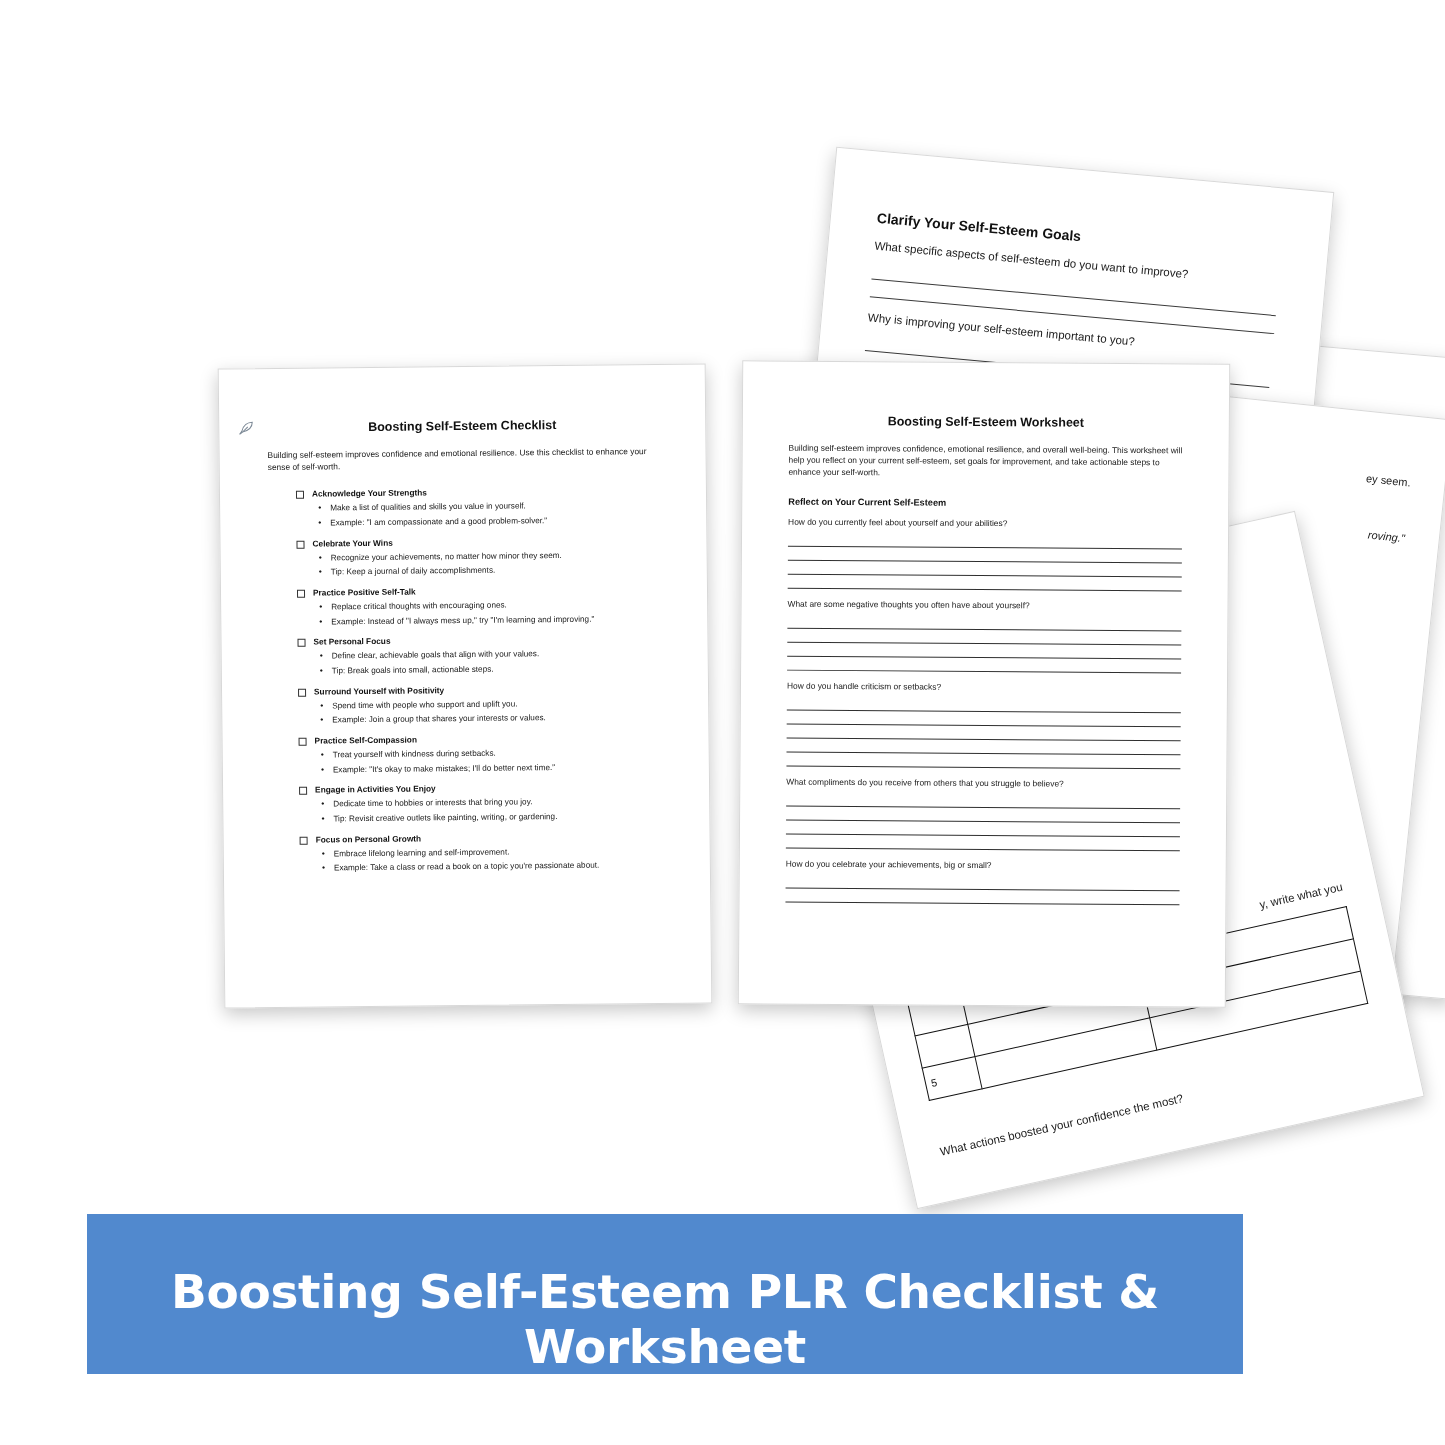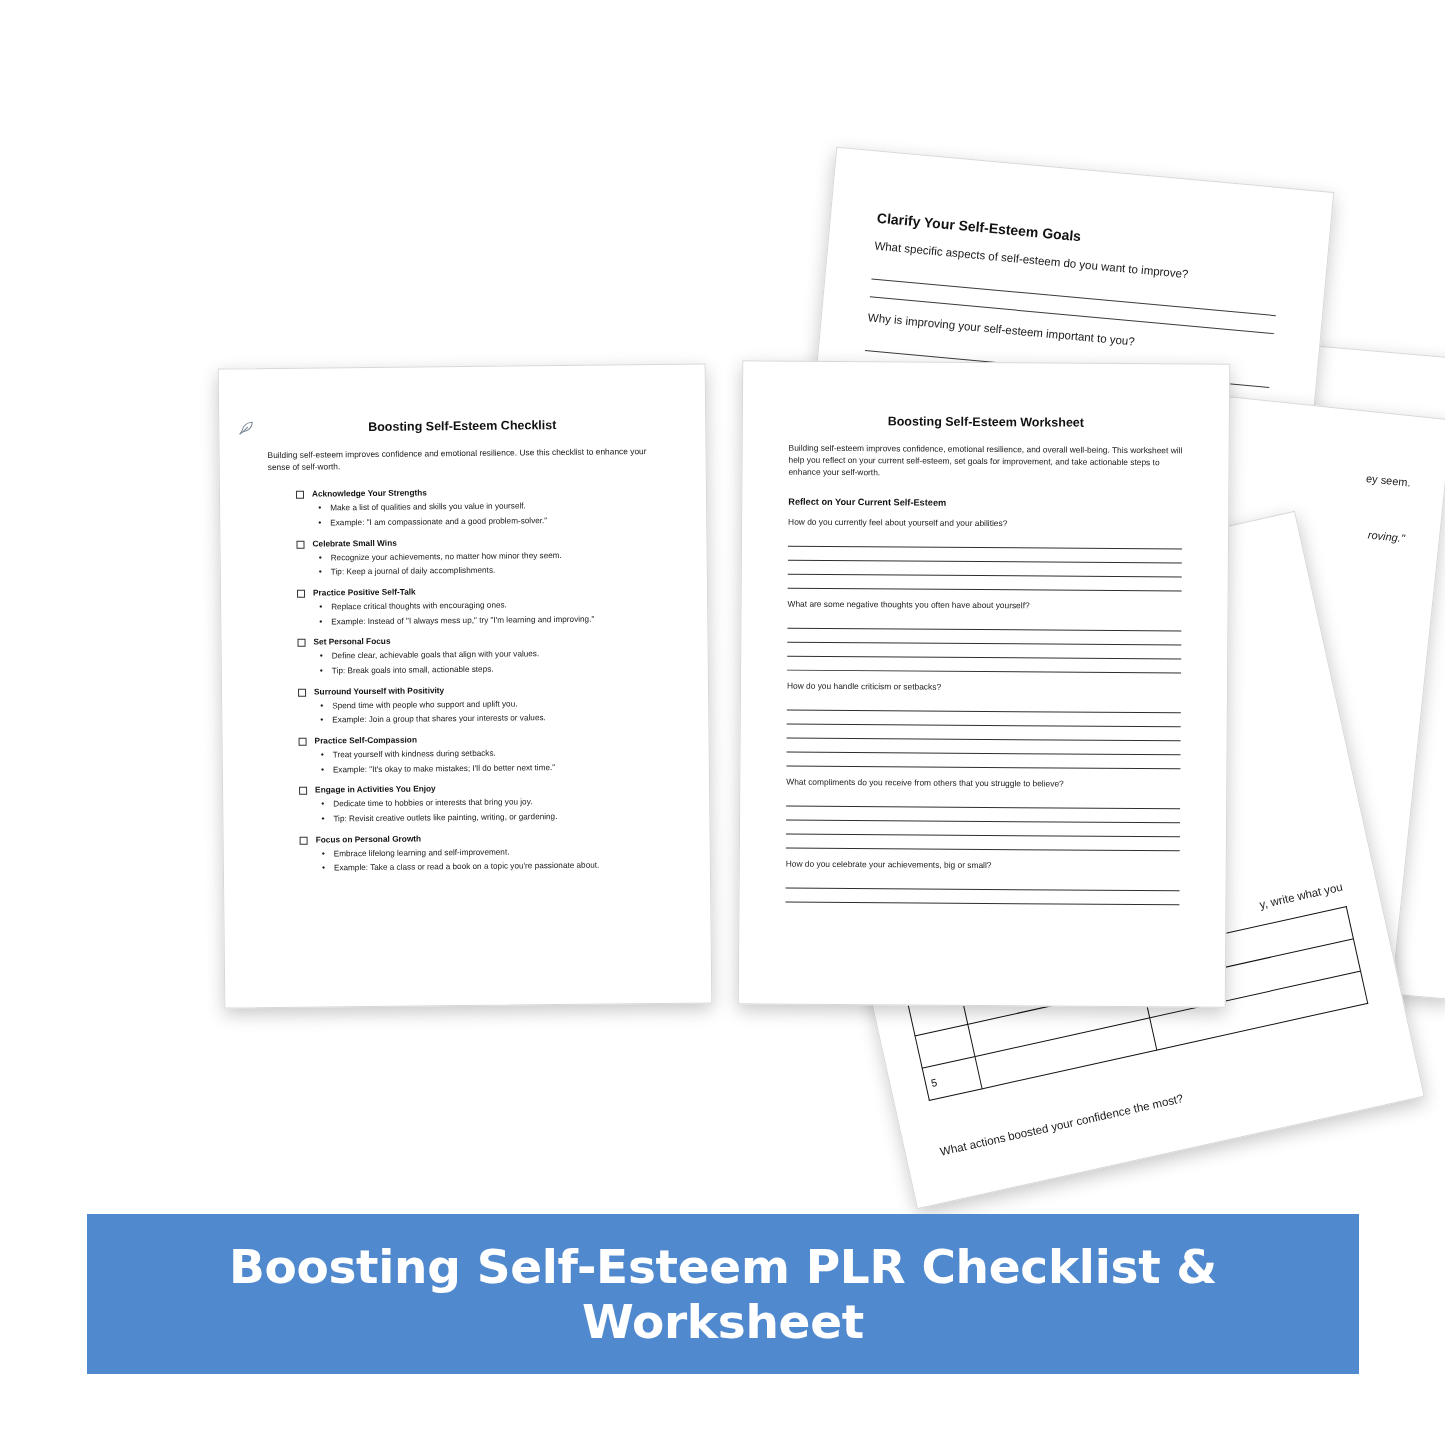--- a/index.html
+++ b/index.html
@@ -209,25 +209,25 @@
   #sheet-worksheet .ws-rule {
     border-bottom: 1px solid #2f2f2f;
     height: 13px;
   }
 
   
   #banner {
     position: absolute;
     left: 87px;
     top: 1214px;
-    width: 1272px;
+    width: 1156px;
     height: 160px;
     background: #5189ce;
     display: flex;
-    align-items: center;
+    align-items: flex-end;
     justify-content: center;
   }
   #banner .banner-text {
     color: #ffffff;
     font-size: 47px;
     font-weight: bold;
     letter-spacing: -0.3px;
     text-align: center;
     font-family: "DejaVu Sans", sans-serif;
   }
@@ -295,21 +295,21 @@
         <span class="cl-box"></span>
         <span class="cl-head-label">Acknowledge Your Strengths</span>
       </div>
       <p class="cl-sub">Make a list of qualities and skills you value in yourself.</p>
       <p class="cl-sub">Example: "I am compassionate and a good problem-solver."</p>
     </div>
 
     <div class="cl-group">
       <div class="cl-head">
         <span class="cl-box"></span>
-        <span class="cl-head-label">Celebrate Small Wins</span>
+        <span class="cl-head-label">Celebrate Your Wins</span>
       </div>
       <p class="cl-sub">Recognize your achievements, no matter how minor they seem.</p>
       <p class="cl-sub">Tip: Keep a journal of daily accomplishments.</p>
     </div>
 
     <div class="cl-group">
       <div class="cl-head">
         <span class="cl-box"></span>
         <span class="cl-head-label">Practice Positive Self-Talk</span>
       </div>

